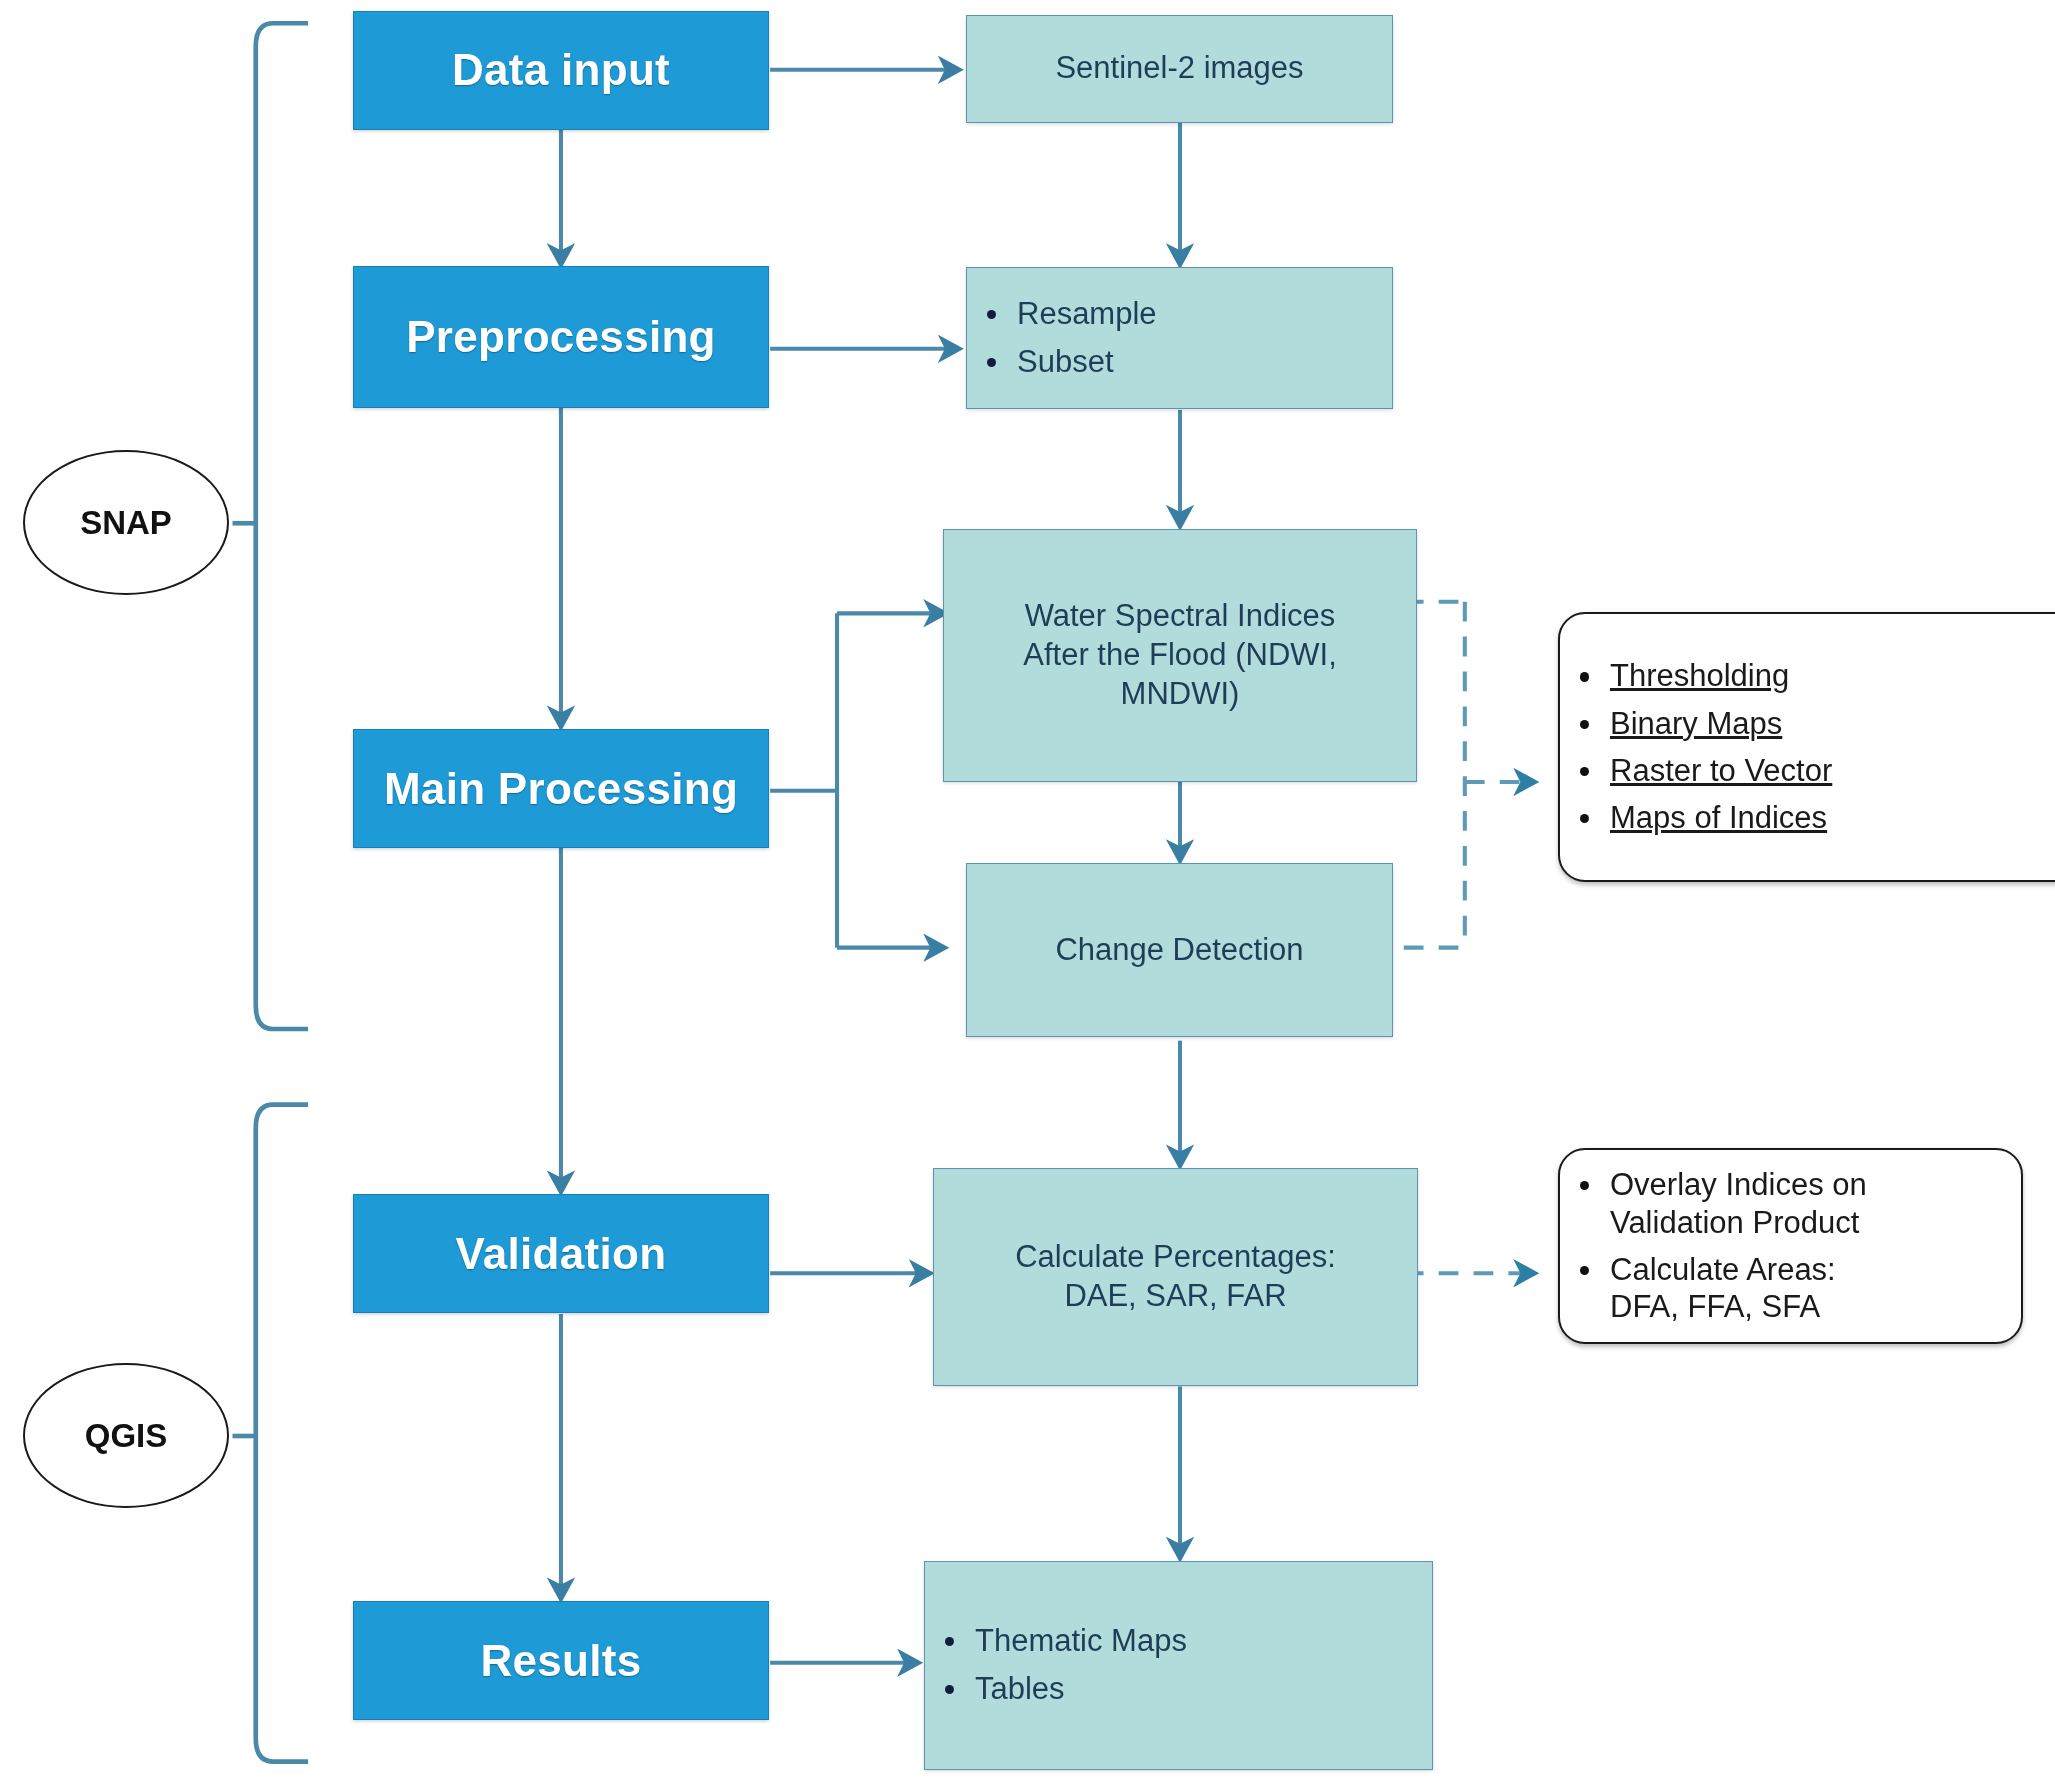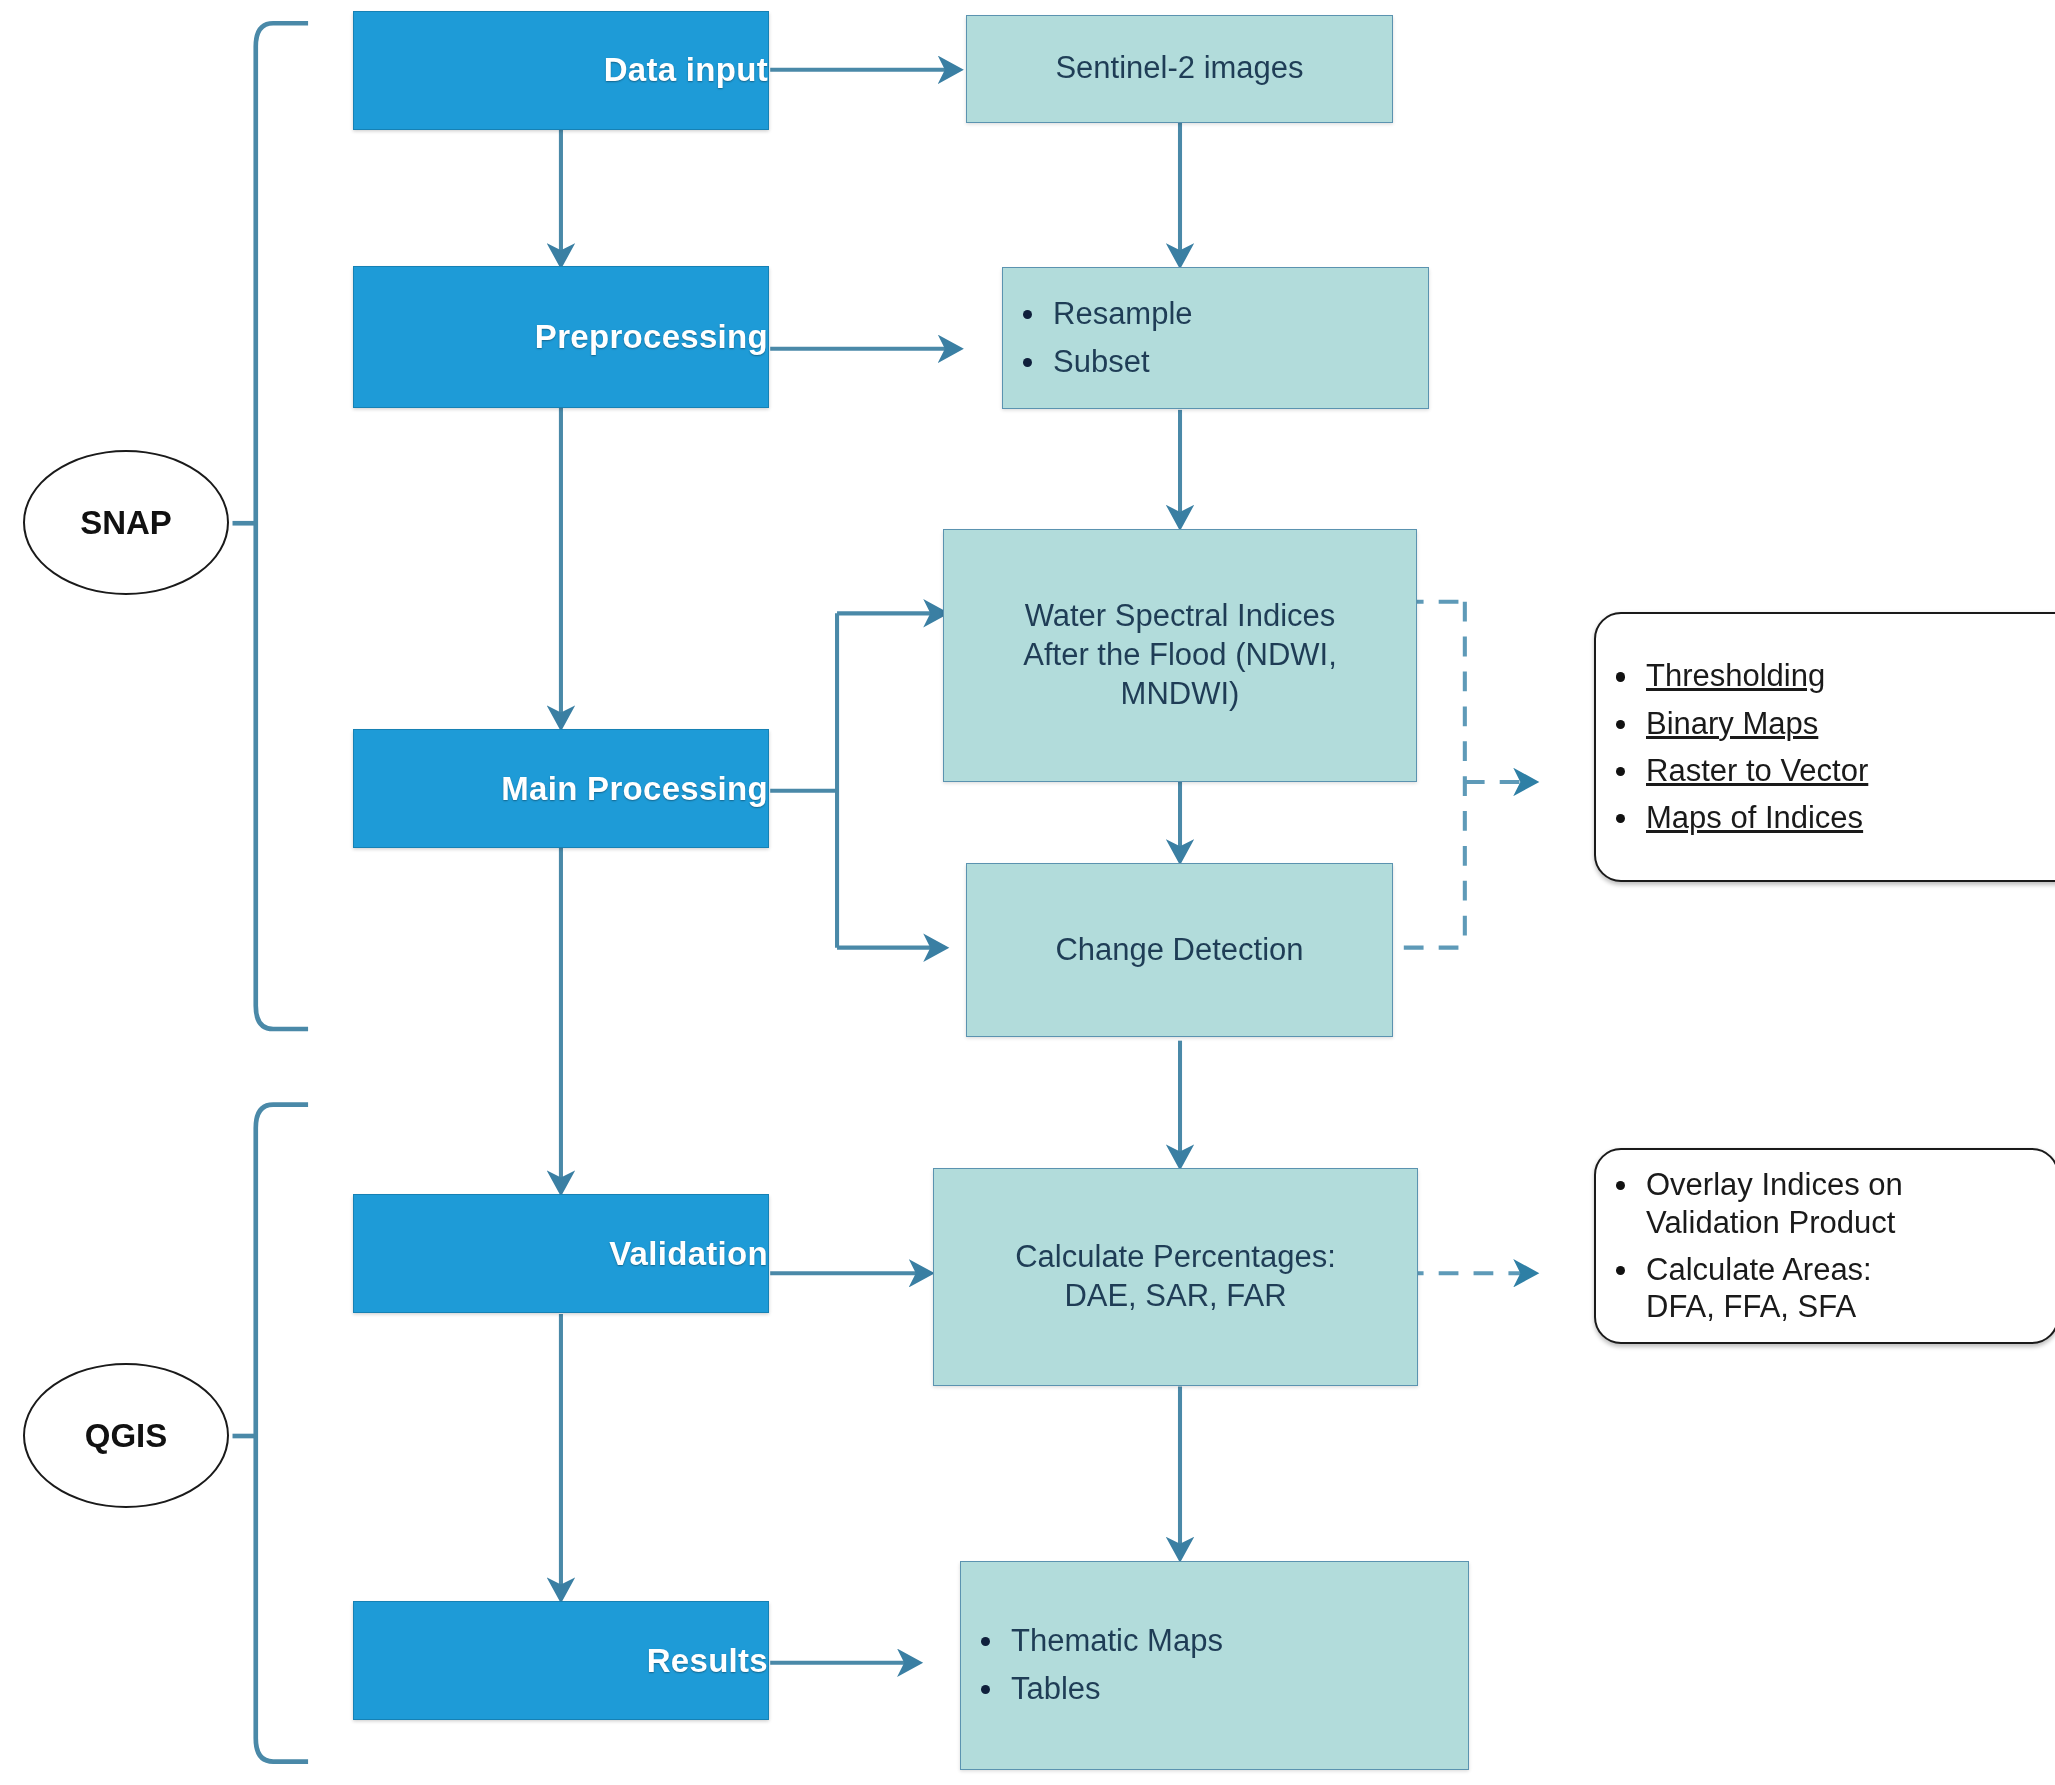--- a/index.html
+++ b/index.html
@@ -30,39 +30,37 @@
     align-items: center;
     justify-content: center;
     text-align: center;
   }
   
   .stage {
     background: #1E9BD7;
     border: 1.7px solid #1681B4;
     color: #ffffff;
     font-weight: bold;
-    font-size: 33px;
+    font-size: 44px;
     letter-spacing: 0.3px;
     text-shadow: 0 1.2px 1.7px rgba(0,0,0,0.35);
     box-shadow: 0 2.3px 3.5px rgba(0,0,0,0.20);
-    justify-content: flex-end;
   }
   
   .detail {
     background: #B2DCDB;
     border: 1.7px solid #5B93B0;
     color: #1F3D56;
     font-size: 31px;
     line-height: 1.25;
     box-shadow: 0 2.3px 3.5px rgba(0,0,0,0.15);
   }
   .detail.bullets, .rounded.bullets {
     justify-content: flex-start;
     text-align: left;
-    margin-left: 36px;
   }
   
   .rounded {
     background: #ffffff;
     border: 2.9px solid #1A1A1A;
     border-radius: 27px;
     color: #1A1A1A;
     font-size: 31px;
     line-height: 1.22;
     box-shadow: 0 2.9px 4.1px rgba(0,0,0,0.25);

